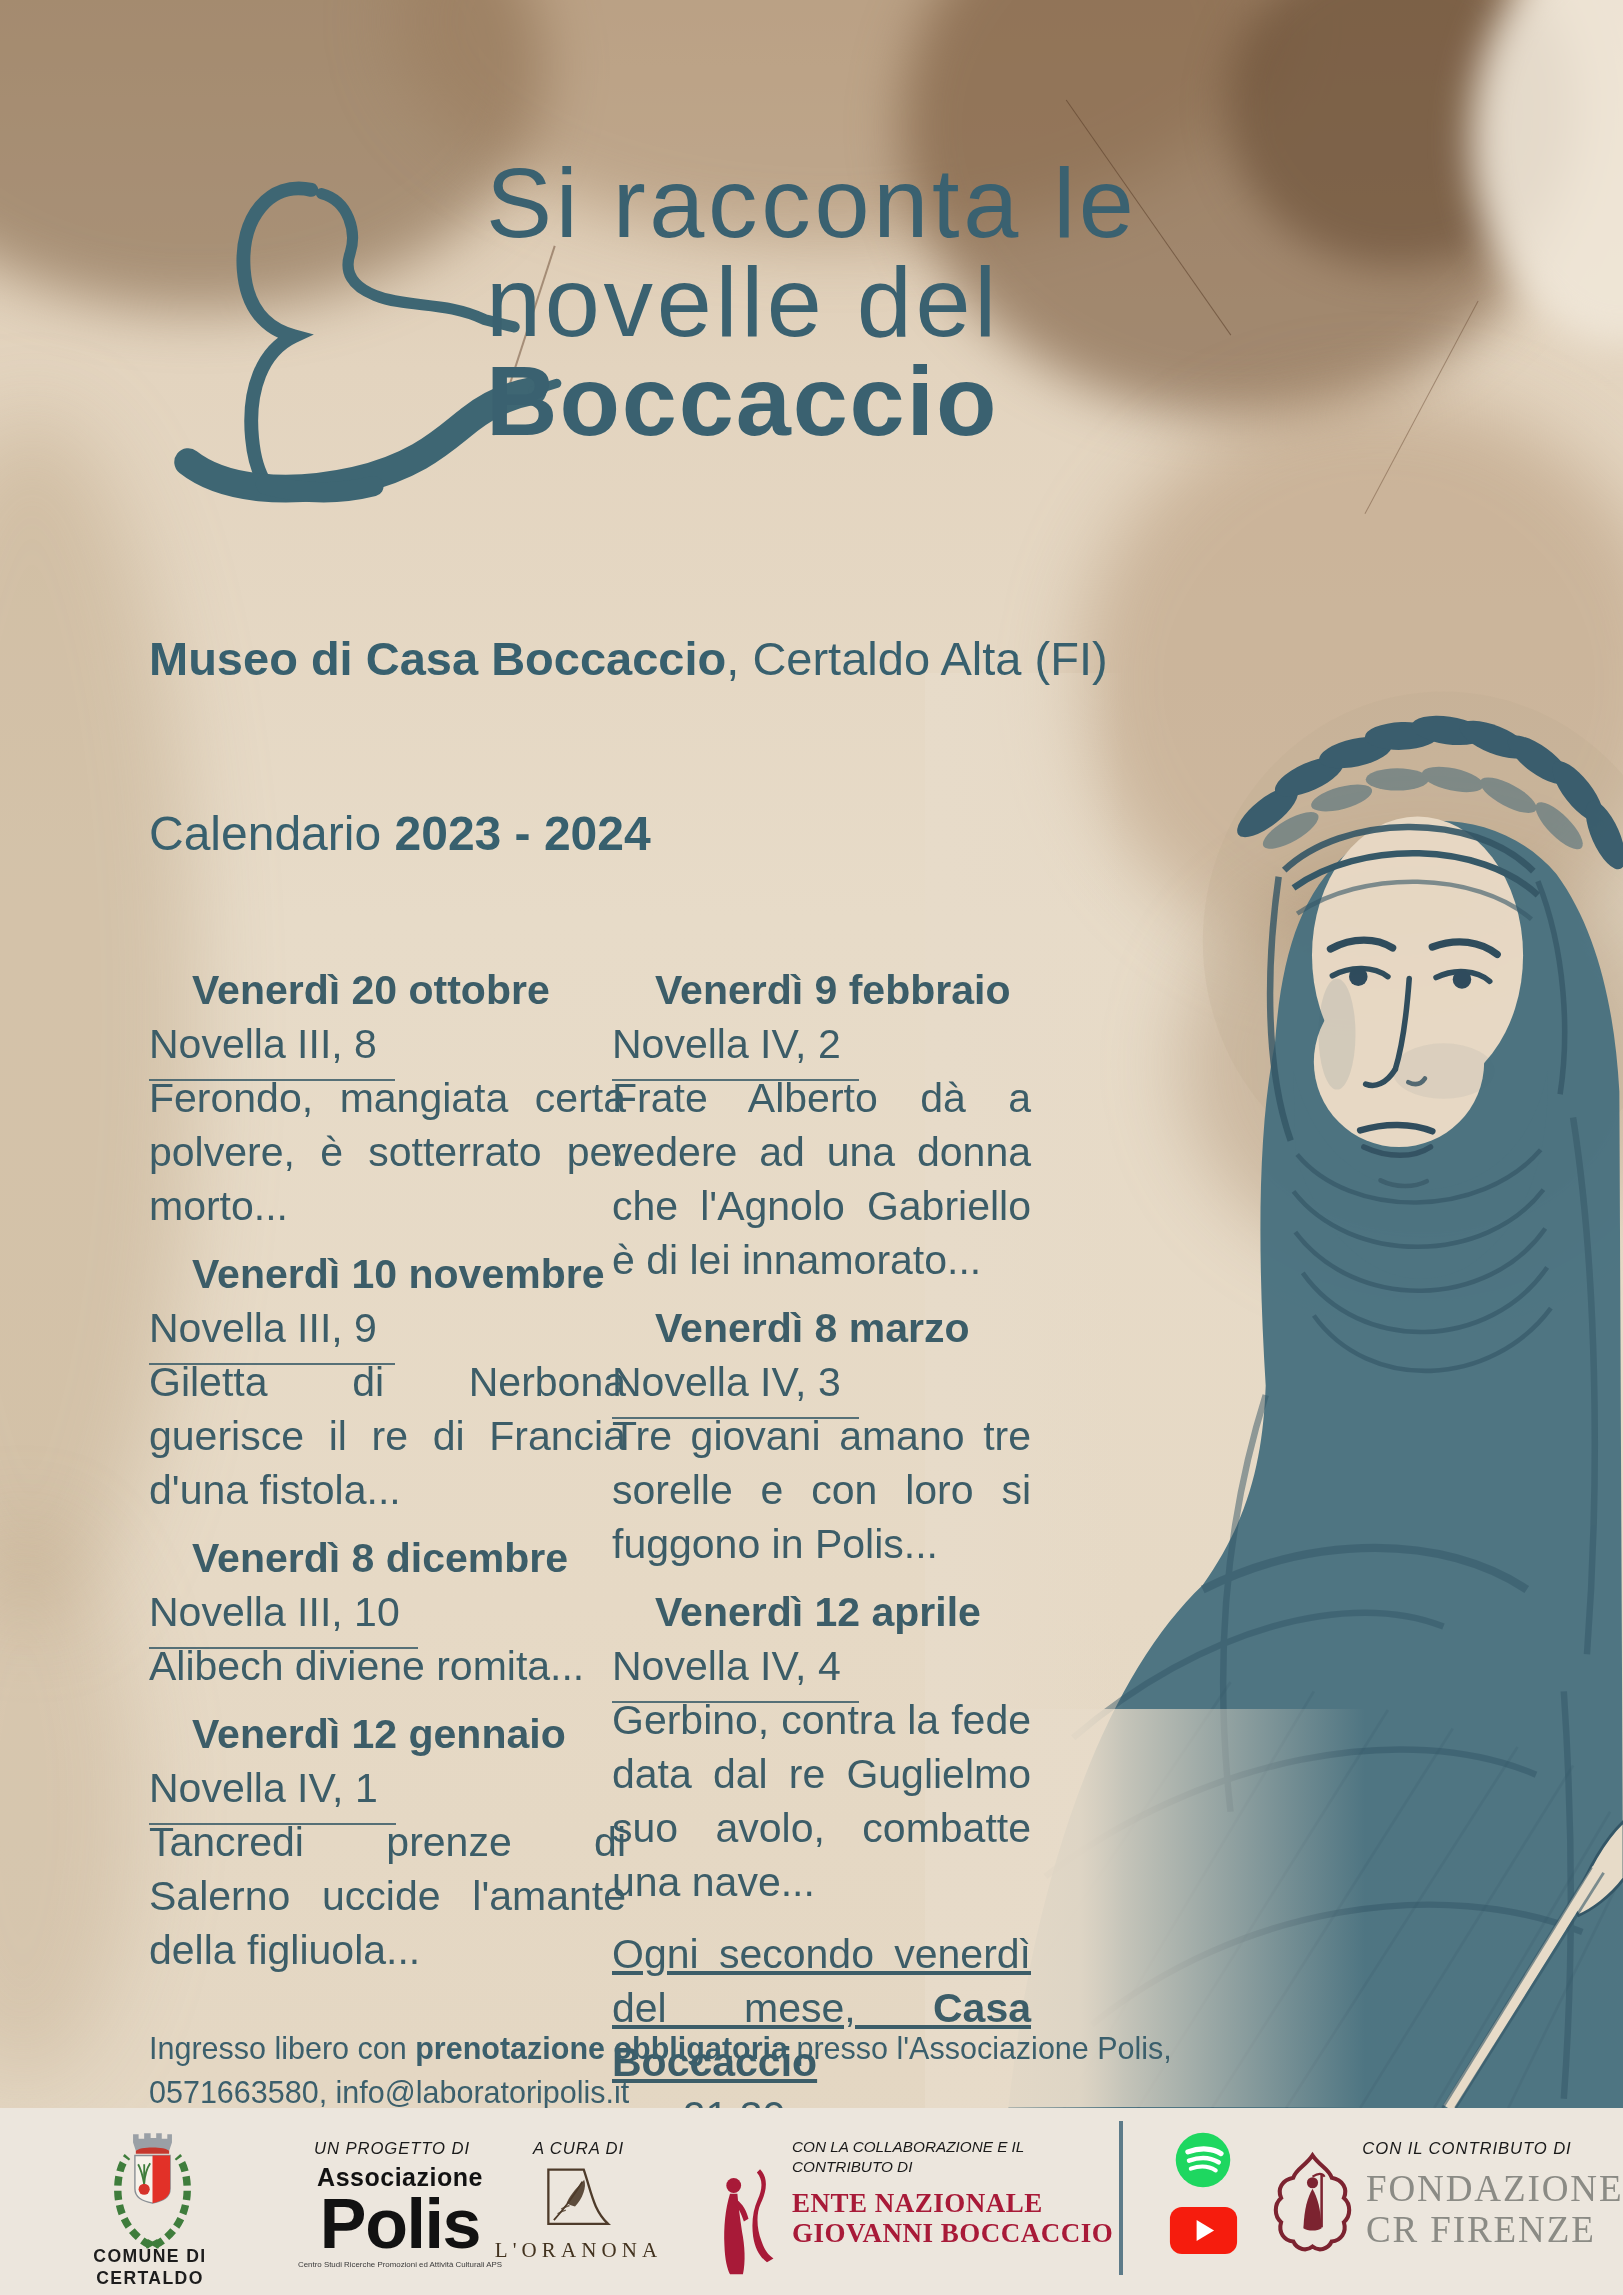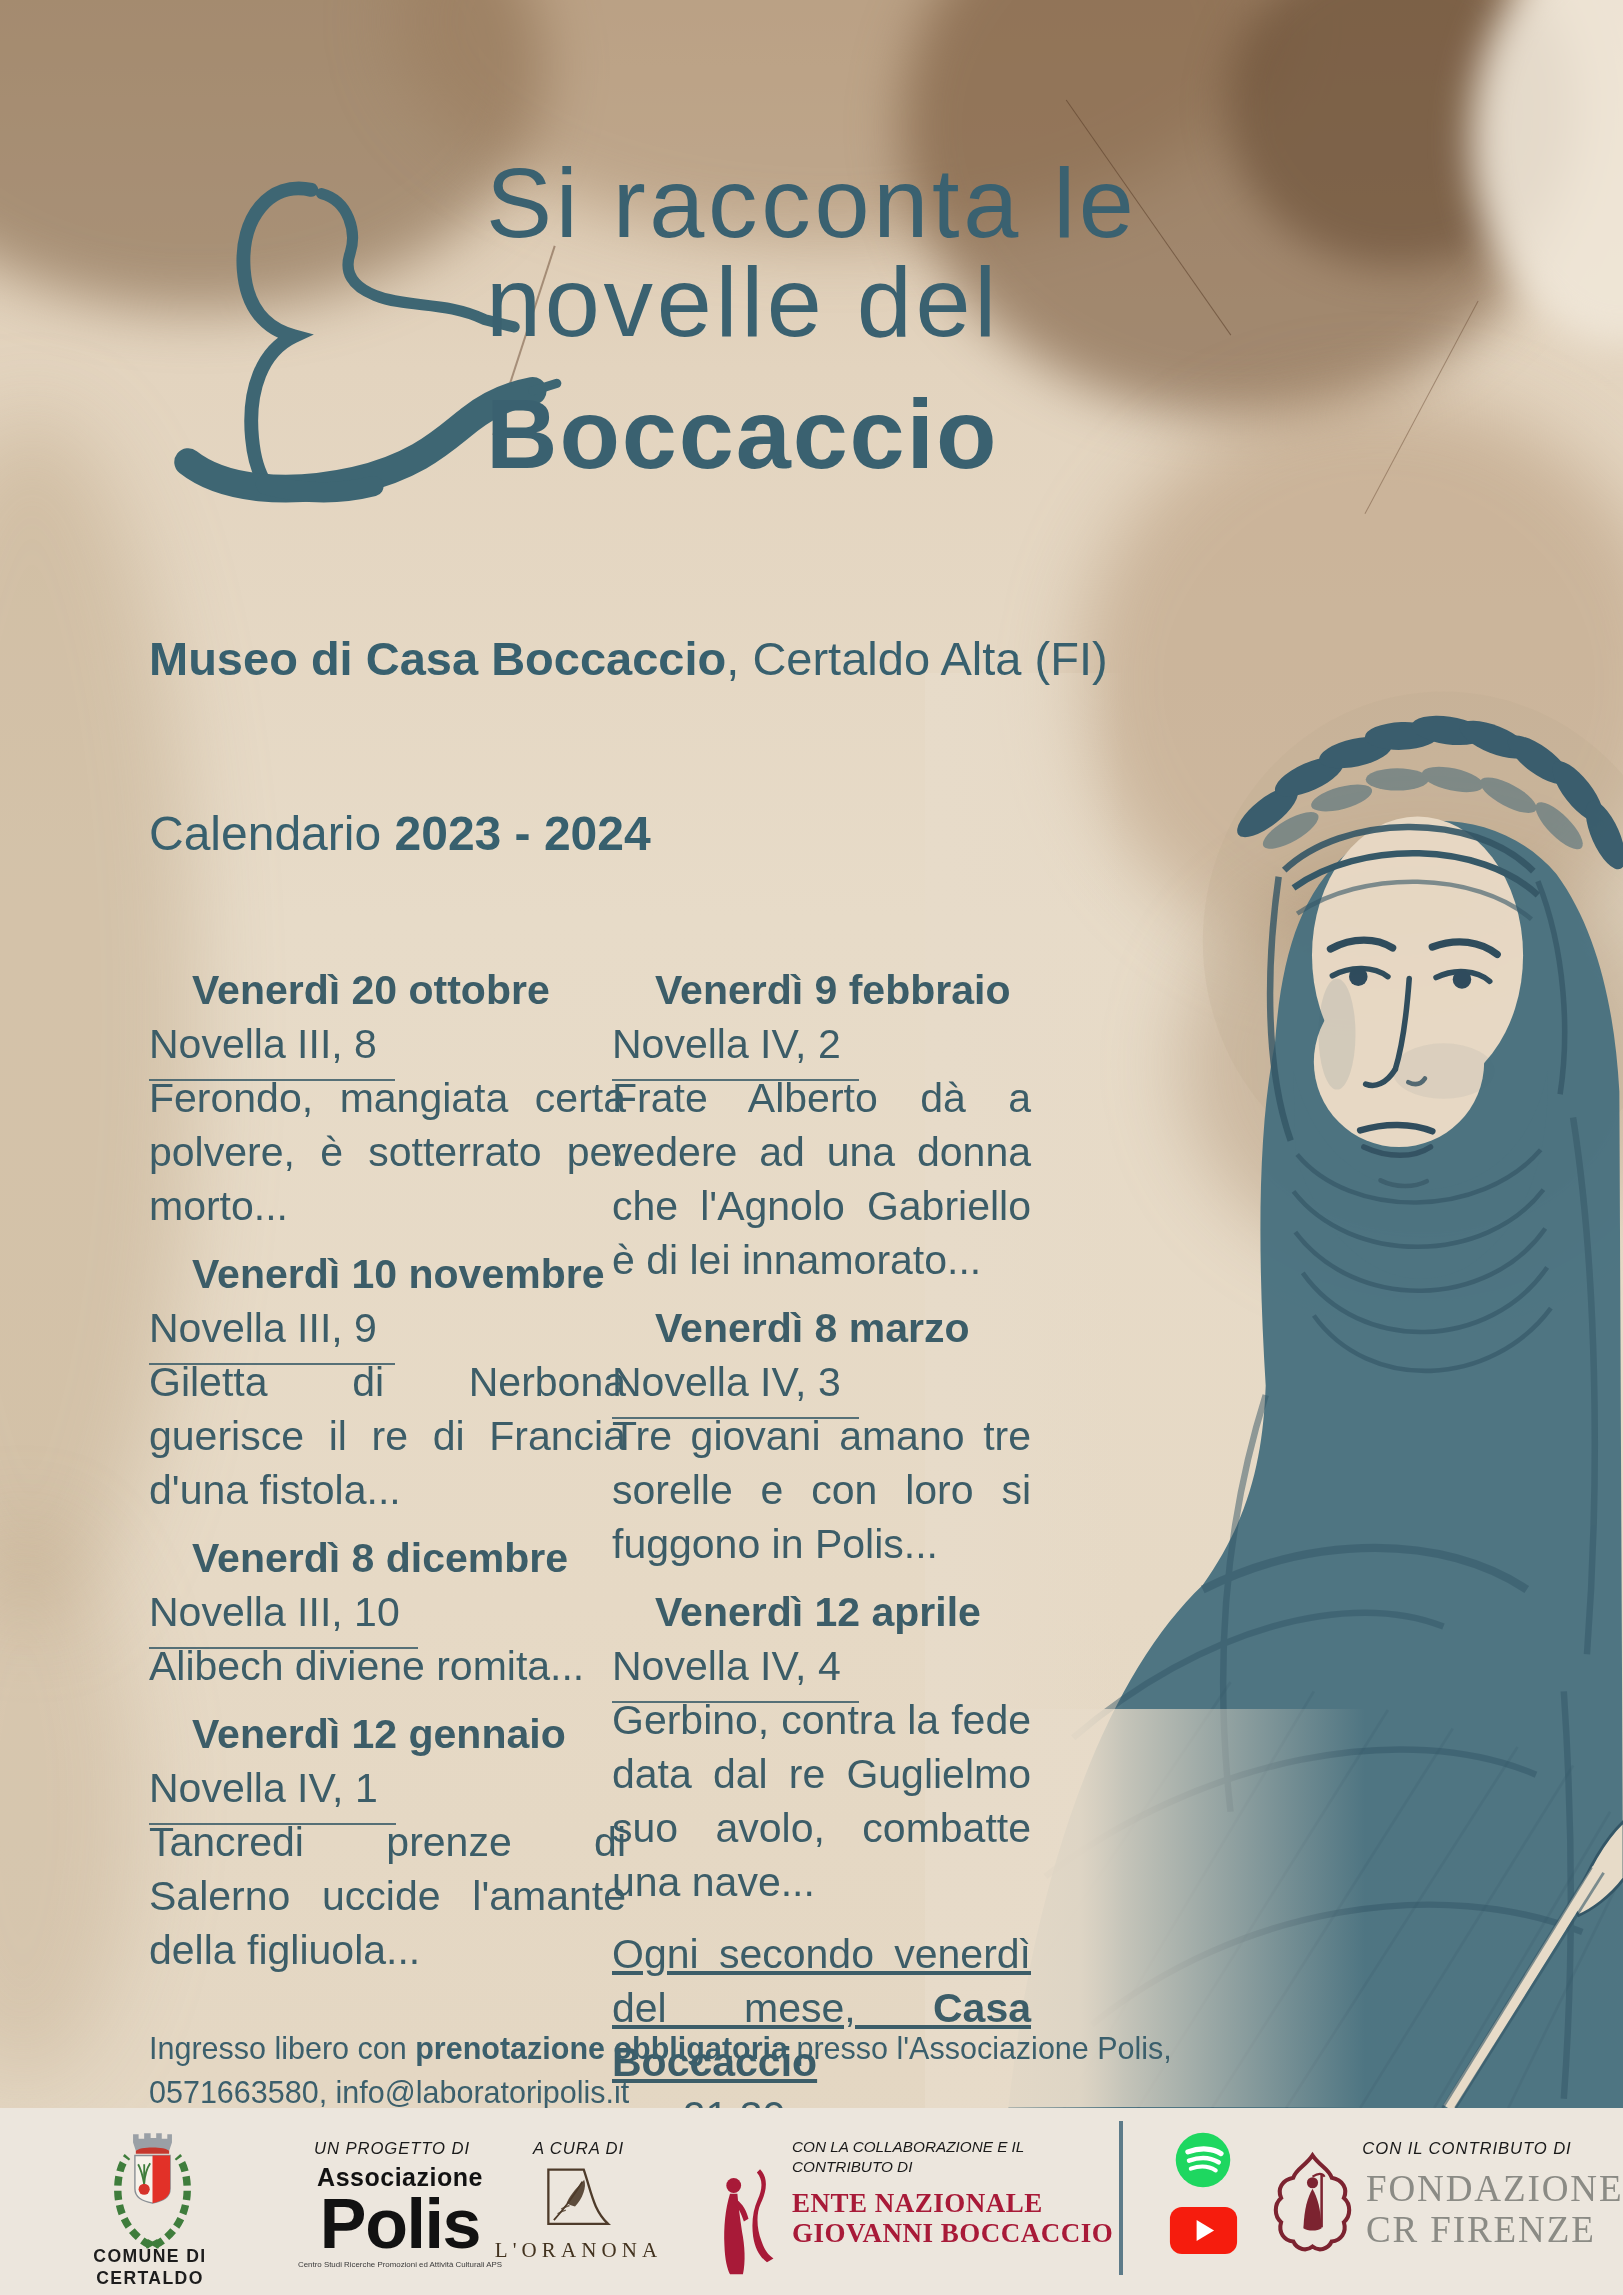--- a/index.html
+++ b/index.html
@@ -7,21 +7,21 @@
     background:linear-gradient(180deg,#d8c3a9 0%,#e3d4bf 16%,#e7dbc8 40%,#e6d9c5 70%,#e3d6c2 100%);
     font-family:"Liberation Sans",sans-serif;color:#3a6170;}
   .stain{position:absolute;border-radius:50%;pointer-events:none;}
   .crack{position:absolute;pointer-events:none;}
   .layer{position:absolute;left:0;top:0;width:100%;height:100%;}
   .content{position:absolute;left:16px;top:0;width:100%;height:100%;z-index:10;border-radius:8px;}
 
   .brand-logo{position:absolute;left:124px;top:160px;width:426px;height:345px;}
   .title{position:absolute;left:470px;top:153px;font-size:99px;line-height:99px;
     letter-spacing:3.7px;color:#3a6170;}
-  .title .b{font-weight:bold;letter-spacing:1.9px;margin-top:33px;}
+  .title .b{font-weight:bold;letter-spacing:1.9px;}
 
   .venue{position:absolute;left:133px;top:612px;font-size:47px;line-height:94px;color:#38606e;}
   .venue .b{font-weight:bold;}
   .calendar{position:absolute;left:133px;top:806px;font-size:48px;color:#38606e;}
   .calendar .b{font-weight:bold;}
 
   .col{position:absolute;top:963px;font-size:41px;line-height:54px;color:#3c5d68;}
   .col-left{left:133px;width:477px;}
   .col-right{left:596px;width:419px;}
   .ev{margin-bottom:14px;}

